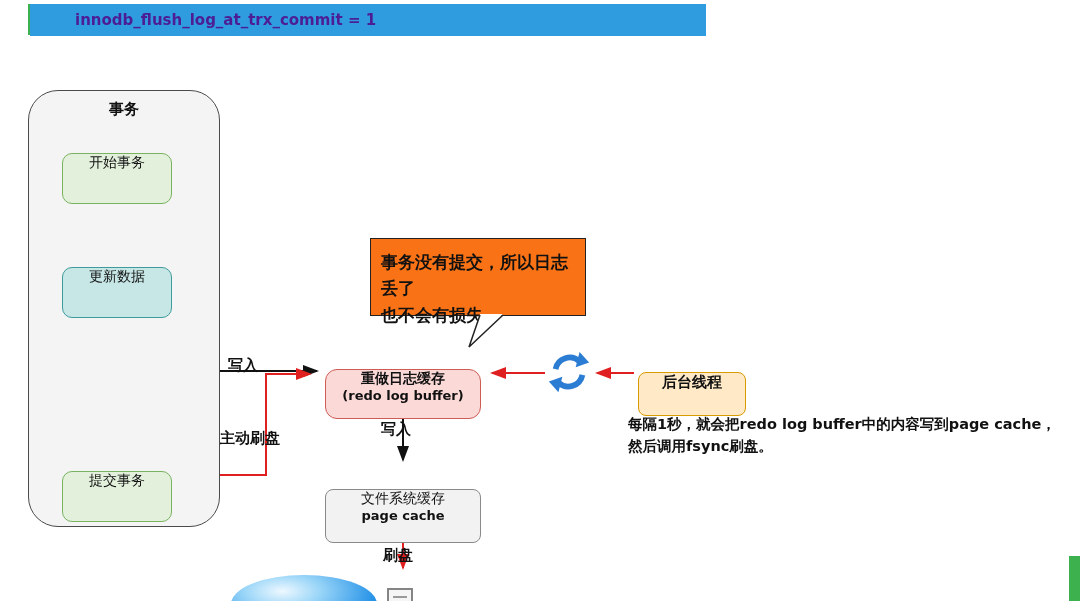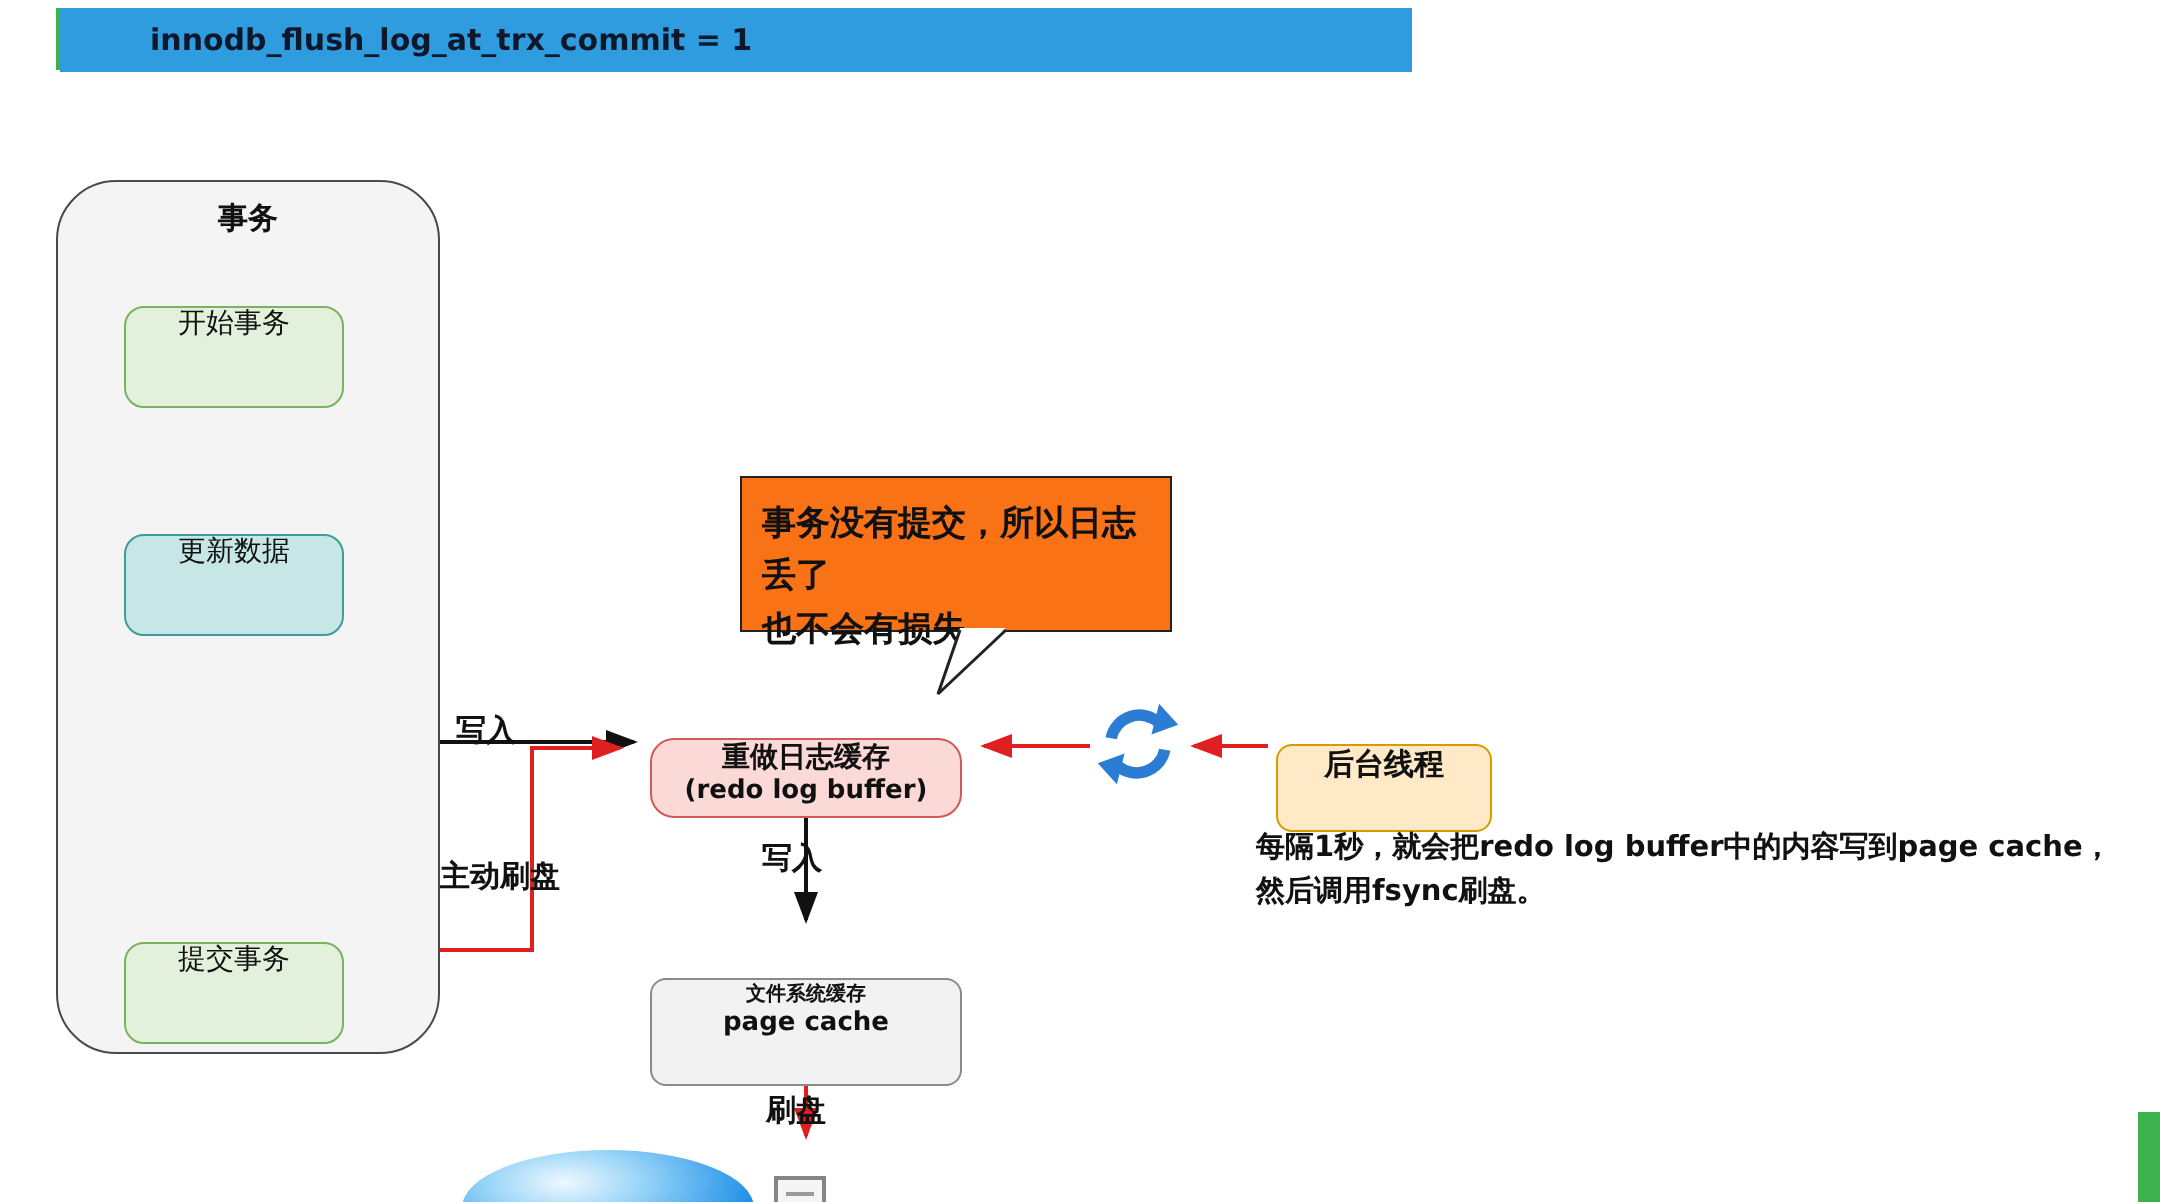--- a/index.html
+++ b/index.html
@@ -5,48 +5,48 @@
   html,body{margin:0;padding:0;background:#fff;}
   #stage{
     position:relative;width:1080px;height:601px;overflow:hidden;background:#ffffff;
     font-family:"DejaVu Sans","Liberation Sans",sans-serif;color:#111;
   }
   .abs{position:absolute;box-sizing:border-box;}
   .banner{
     left:30px;top:4px;width:676px;height:32px;background:#2f9ce0;
     display:flex;align-items:center;padding-left:45px;
   }
-  .banner-title{font-weight:bold;font-size:15px;color:#0f172a;}
+  .banner-title{font-weight:bold;font-size:15px;color:#4c1d95;}
   .green-accent{background:#3db14e;}
   .tx-container{
     left:28px;top:90px;width:192px;height:437px;background:#f4f4f4;
     border:1.5px solid #4a4a4a;border-radius:30px;
   }
   .tx-label{position:absolute;top:9px;left:0;width:100%;text-align:center;font-weight:bold;font-size:15px;}
   .box{
     display:flex;flex-direction:column;align-items:center;justify-content:flex-start;
     text-align:center;border-radius:10px;margin-top:22px;
   }
   .step{left:62px;width:110px;height:51px;font-size:14px;line-height:1.2;}
   .fill-green{background:#e3f1dc;border:1.5px solid #79b35f;}
   .fill-teal{background:#c7e7e6;border:1.5px solid #3f9b9b;}
   .fill-red{background:#fbd9d7;border:1.5px solid #cf5b55;}
-  .redo-buffer{left:325px;top:347px;width:156px;height:40px;border-radius:12px;}
+  .redo-buffer{left:325px;top:347px;width:156px;height:50px;border-radius:12px;}
   .redo-buffer .l1{font-weight:bold;font-size:14px;}
   .redo-buffer .l2{font-weight:bold;font-size:13px;}
   .callout{
     left:370px;top:238px;width:216px;height:78px;background:#f97316;border:1.5px solid #222;
     padding:10px 10px;font-weight:bold;font-size:17px;line-height:1.55;z-index:4;
   }
   .callout-tail{left:455px;top:314px;width:60px;height:36px;z-index:5;}
   .bg-thread{left:638px;top:350px;width:108px;height:44px;background:#ffe9c7;
     border:1.5px solid #d79b00;border-radius:8px;font-weight:bold;font-size:15px;}
   .page-cache{left:325px;top:467px;width:156px;height:54px;background:#f2f2f2;
     border:1.5px solid #8a8a8a;border-radius:8px;}
-  .page-cache .l1{font-weight:bold;font-size:10px;}
+  .page-cache .l1{font-weight:normal;font-size:14px;}
   .page-cache .l2{font-weight:bold;font-size:13px;}
   .edge-label{font-weight:bold;font-size:15px;white-space:nowrap;z-index:3;}
   .note{left:628px;top:413px;width:445px;font-weight:bold;font-size:14.5px;line-height:22px;}
   .arrow-layer{left:0;top:0;width:1080px;height:601px;z-index:1;pointer-events:none;}
   .sync-icon{left:546px;top:349px;width:46px;height:46px;z-index:2;}
   .disk{
     left:231px;top:575px;width:146px;height:58px;border-radius:50%;
     background:radial-gradient(ellipse at 35% 28%, #eef8ff 0%, #9bd6f8 28%, #2a95e8 68%, #0f6fc0 100%);
     z-index:2;
   }

